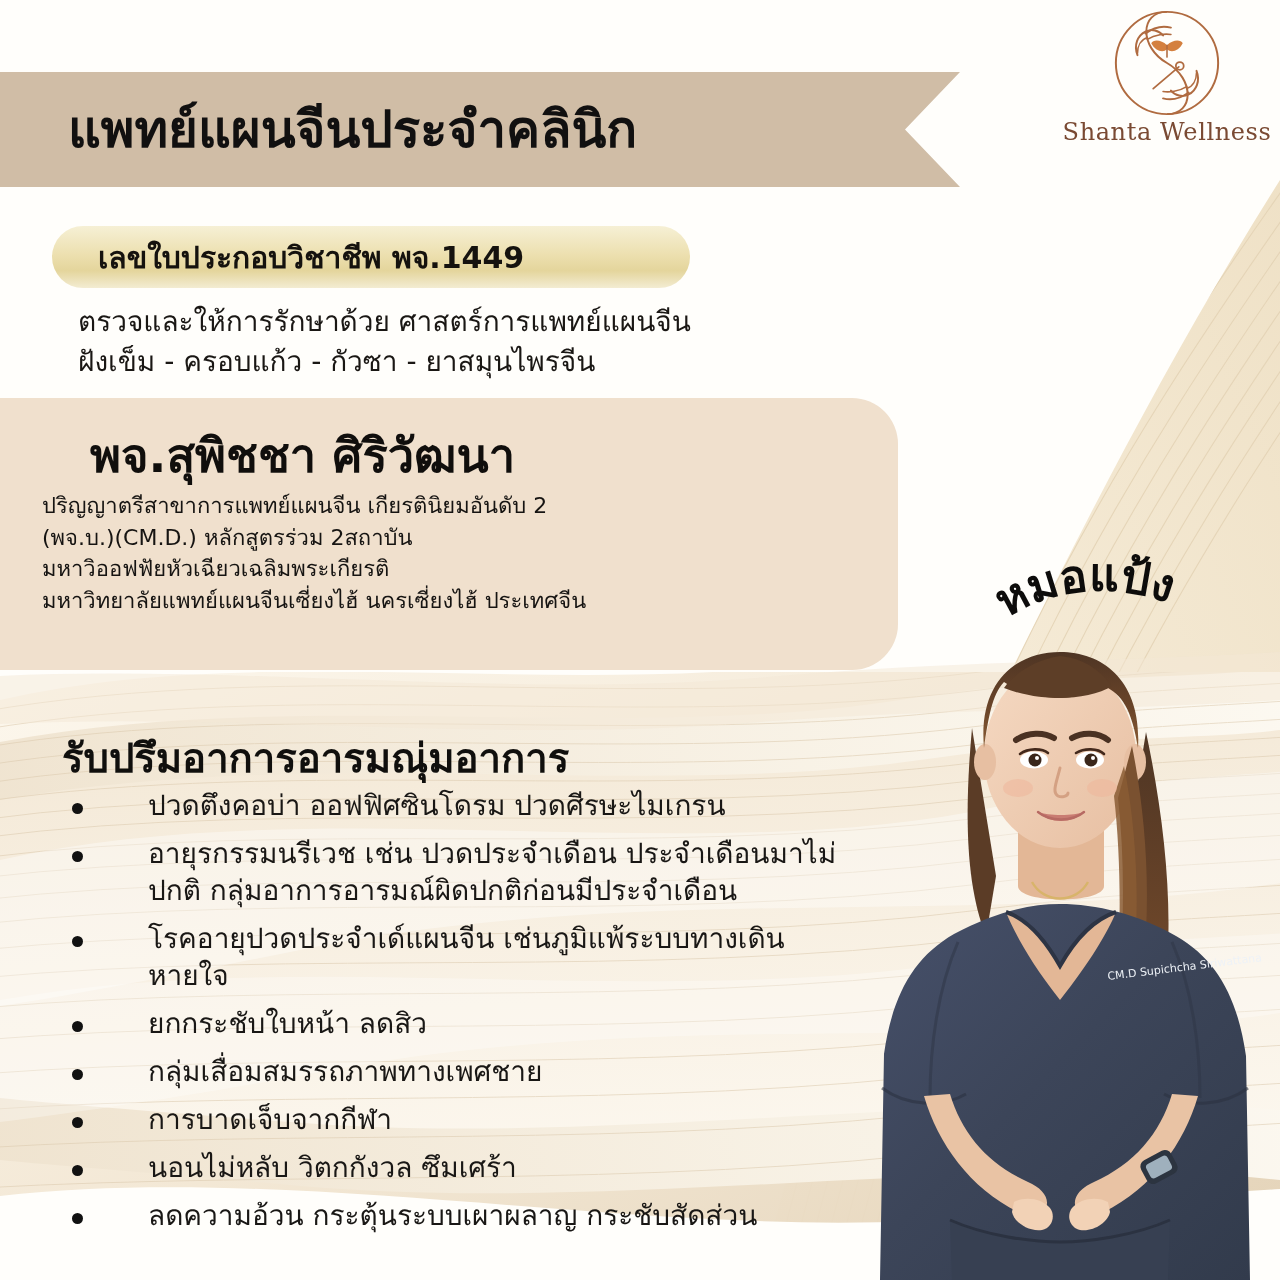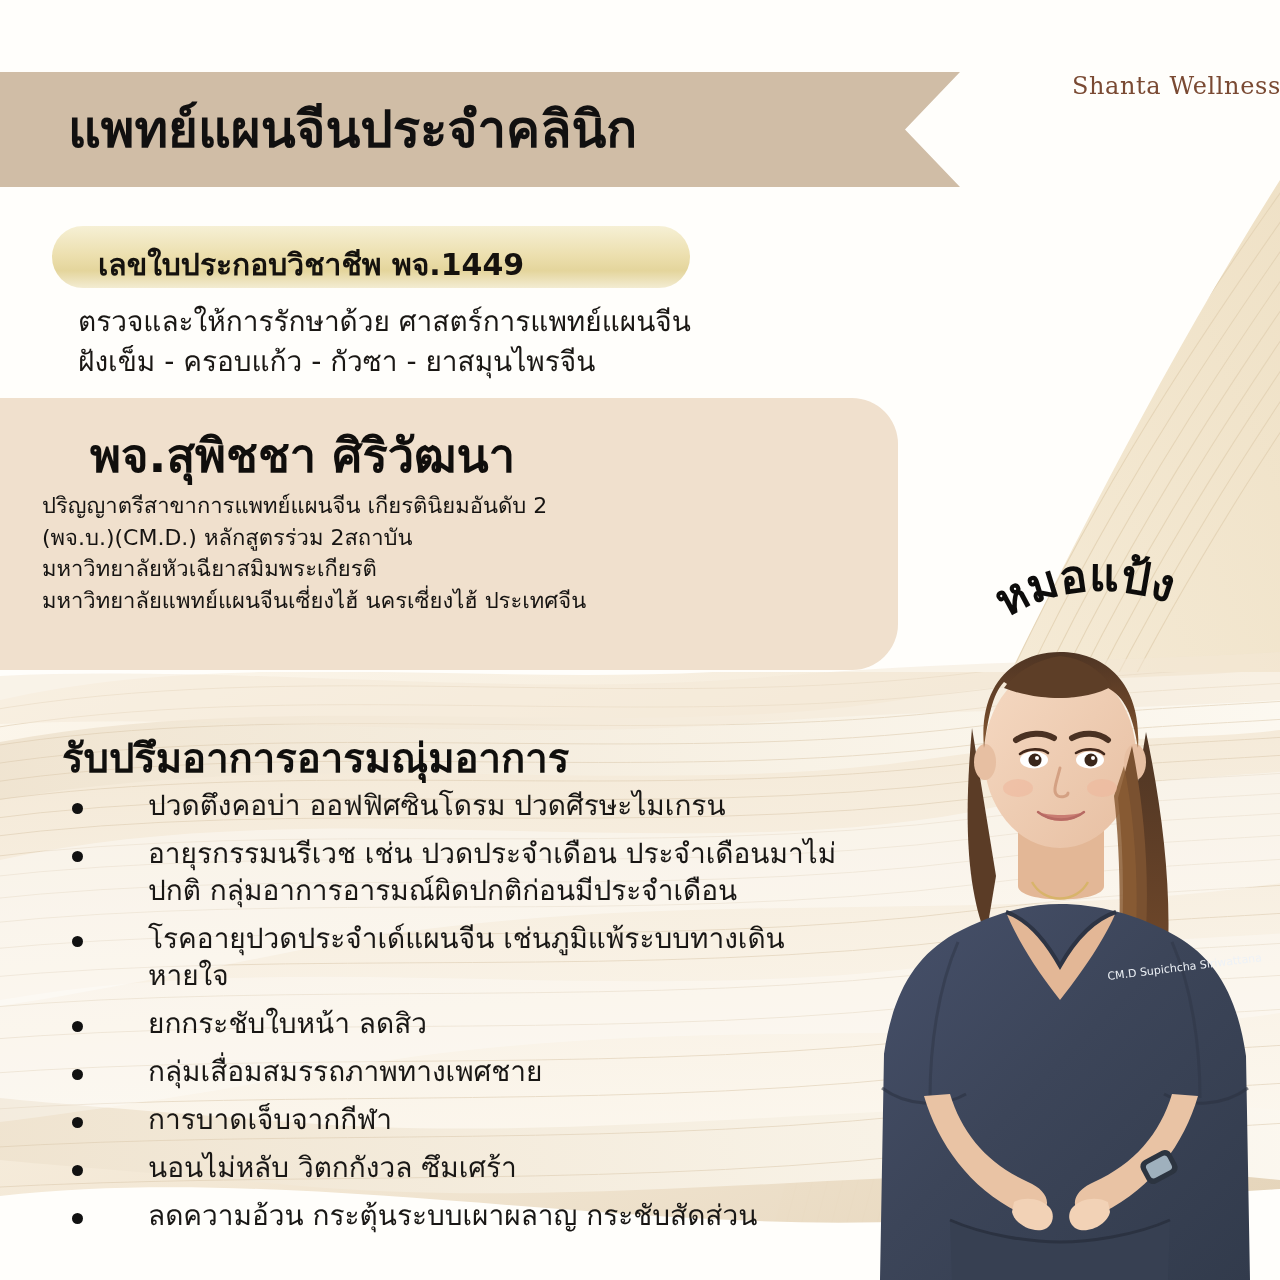--- a/index.html
+++ b/index.html
@@ -32,34 +32,34 @@
     font-weight:bold;
     color:#111010;
     letter-spacing:0px;
     line-height:1;
     white-space:nowrap;
     font-family:"DejaVu Sans","Liberation Sans",sans-serif;
   }
   
   .logo{
     position:absolute;right:18px;top:4px;width:190px;height:168px;
-    display:flex;flex-direction:row;align-items:center;justify-content:flex-start;
+    display:flex;flex-direction:column;align-items:center;justify-content:flex-start;
   }
   .logo-mark{width:118px;height:118px;}
   .logo-text{
     margin-top:-4px;
     font-family:"DejaVu Serif","Liberation Serif",serif;
     font-size:24px;color:#7a4a33;letter-spacing:.6px;white-space:nowrap;
   }
   
   .license-pill{
     position:absolute;left:52px;top:226px;width:638px;height:62px;
     border-radius:31px;
     background:linear-gradient(180deg,#f6f0d5 0%,#ecdfae 48%,#e4d59c 72%,#f3ecd2 100%);
-    display:flex;align-items:flex-end;
+    display:flex;align-items:center;
   }
   .license-text{
     margin-left:46px;font-size:30px;font-weight:bold;color:#15120e;white-space:nowrap;
   }
   
   .intro{
     position:absolute;left:62px;top:302px;width:820px;
     font-size:28px;color:#1a1714;line-height:1.42;
   }
   .intro div{white-space:nowrap;margin-left:16px;}
@@ -238,21 +238,21 @@
   <div class="intro">
     <div>ตรวจและให้การรักษาด้วย ศาสตร์การแพทย์แผนจีน</div>
     <div>ฝังเข็ม - ครอบแก้ว - กัวซา - ยาสมุนไพรจีน</div>
   </div>
 
   <div class="doc-card"></div>
   <div class="doc-name">พจ.สุพิชชา ศิริวัฒนา</div>
   <div class="doc-degrees">
     <div>ปริญญาตรีสาขาการแพทย์แผนจีน เกียรตินิยมอันดับ 2</div>
     <div>(พจ.บ.)(CM.D.) หลักสูตรร่วม 2สถาบัน</div>
-    <div>มหาวิทยาลัยหัวเฉียาสมิมพระเกียรติ</div>
+    <div>มหาวิออฟฟัยหัวเฉียวเฉลิมพระเกียรติ</div>
     <div>มหาวิทยาลัยแพทย์แผนจีนเซี่ยงไฮ้ นครเซี่ยงไฮ้ ประเทศจีน</div>
   </div>
 
   <div class="services-title">รับปรึมอาการอารมณุ่มอาการ</div>
   <div class="services-list">
     <div class="srv">
       <span class="ln">ปวดตึงคอบ่า ออฟฟิศซินโดรม ปวดศีรษะไมเกรน</span>
     </div>
     <div class="srv">
       <span class="ln">อายุรกรรมนรีเวช เช่น ปวดประจำเดือน ประจำเดือนมาไม่</span>

